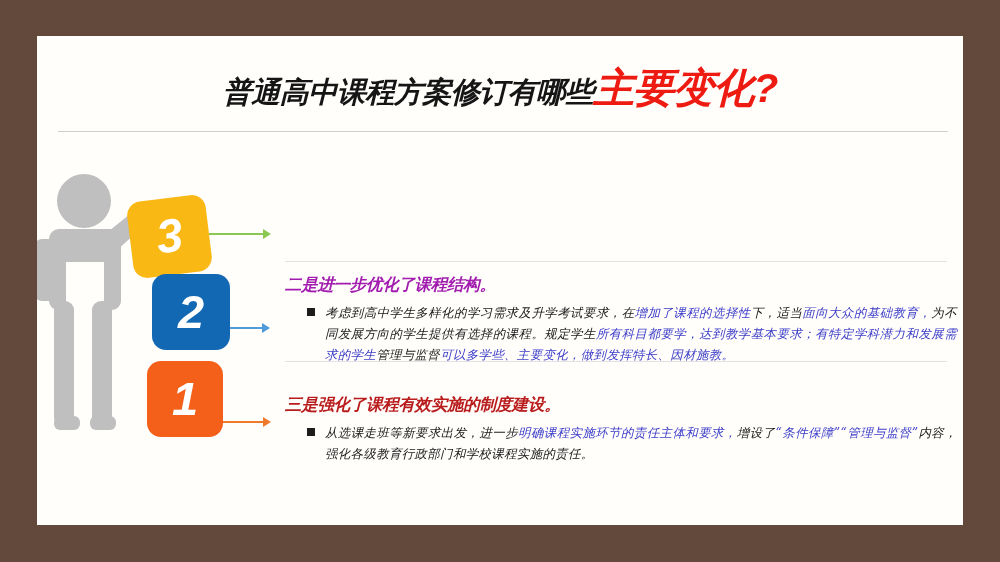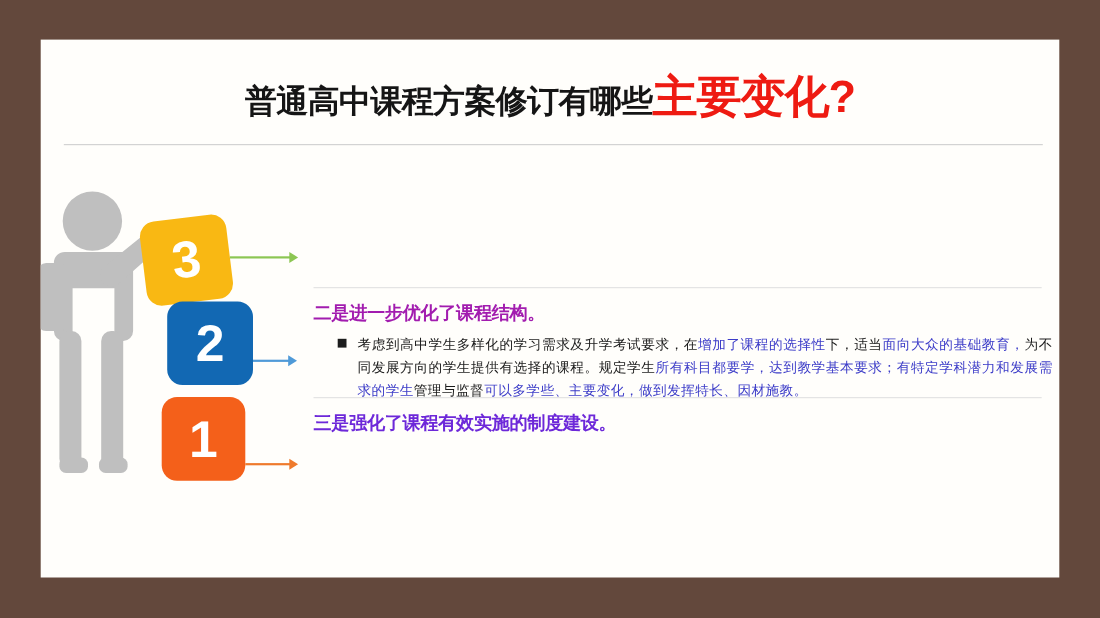--- a/index.html
+++ b/index.html
@@ -11,20 +11,21 @@
     width: 1000px;
     height: 562px;
     overflow: hidden;
     font-family: "Liberation Sans", "DejaVu Sans", sans-serif;
   }
   .slide-frame {
     position: absolute;
     left: 0; top: 0;
     width: 1000px; height: 562px;
     background: #63483c;
+    font-style: italic;
   }
   .slide-canvas {
     position: absolute;
     left: 37px;
     top: 36px;
     width: 926px;
     height: 489px;
     background: #fffefb;
   }
 
@@ -142,21 +143,21 @@
   .sec-heading {
     font-family: "Liberation Sans", "DejaVu Sans", sans-serif;
     font-weight: bold;
     font-size: 16.5px;
     letter-spacing: -0.3px;
     margin: 0 0 6px 18px;
     white-space: nowrap;
   }
   .sec-heading.green  { color: #5aa944; }
   .sec-heading.blue   { color: #a21caf; }
-  .sec-heading.orange { color: #6d28d9; }
+  .sec-heading.orange { color: #b91c1c; margin-top: 20px; }
 
   .body-row {
     position: relative;
     padding-left: 58px;
   }
   .bullet-sq {
     position: absolute;
     left: 40px;
     top: 6px;
     width: 8px;
@@ -247,17 +248,21 @@
         <div class="body-row">
           <span class="bullet-sq"></span>
           <div class="body-text"><span>考虑到高中学生多样化的学习需求及升学考试要求，在</span><span class="hl">增加了课程的选择性</span><span>下，适当</span><span class="hl">面向大众的基础教育，</span><span>为不同发展方向的学生提供有选择的课程。规定学生</span><span class="hl">所有科目都要学，达到教学基本要求；有特定学科潜力和发展需求的学生</span><span>管理与监督</span><span class="hl">可以多学些、主要变化，做到发挥特长、因材施教。</span></div>
         </div>
       </div>
 
       <div class="sec-divider div-2"></div>
 
       <div class="block block-3">
         <div class="sec-heading orange">三是强化了课程有效实施的制度建设。</div>
+        <div class="body-row">
+          <span class="bullet-sq"></span>
+          <div class="body-text"><span>从选课走班等新要求出发，进一步</span><span class="hl">明确课程实施环节的责任主体和要求，</span><span>增设了</span><span class="hl">“条件保障”“管理与监督”</span><span>内容，强化各级教育行政部门和学校课程实施的责任。</span></div>
+        </div>
       </div>
 
     </div>
   </div>
 </div>
 
 </body></html>

